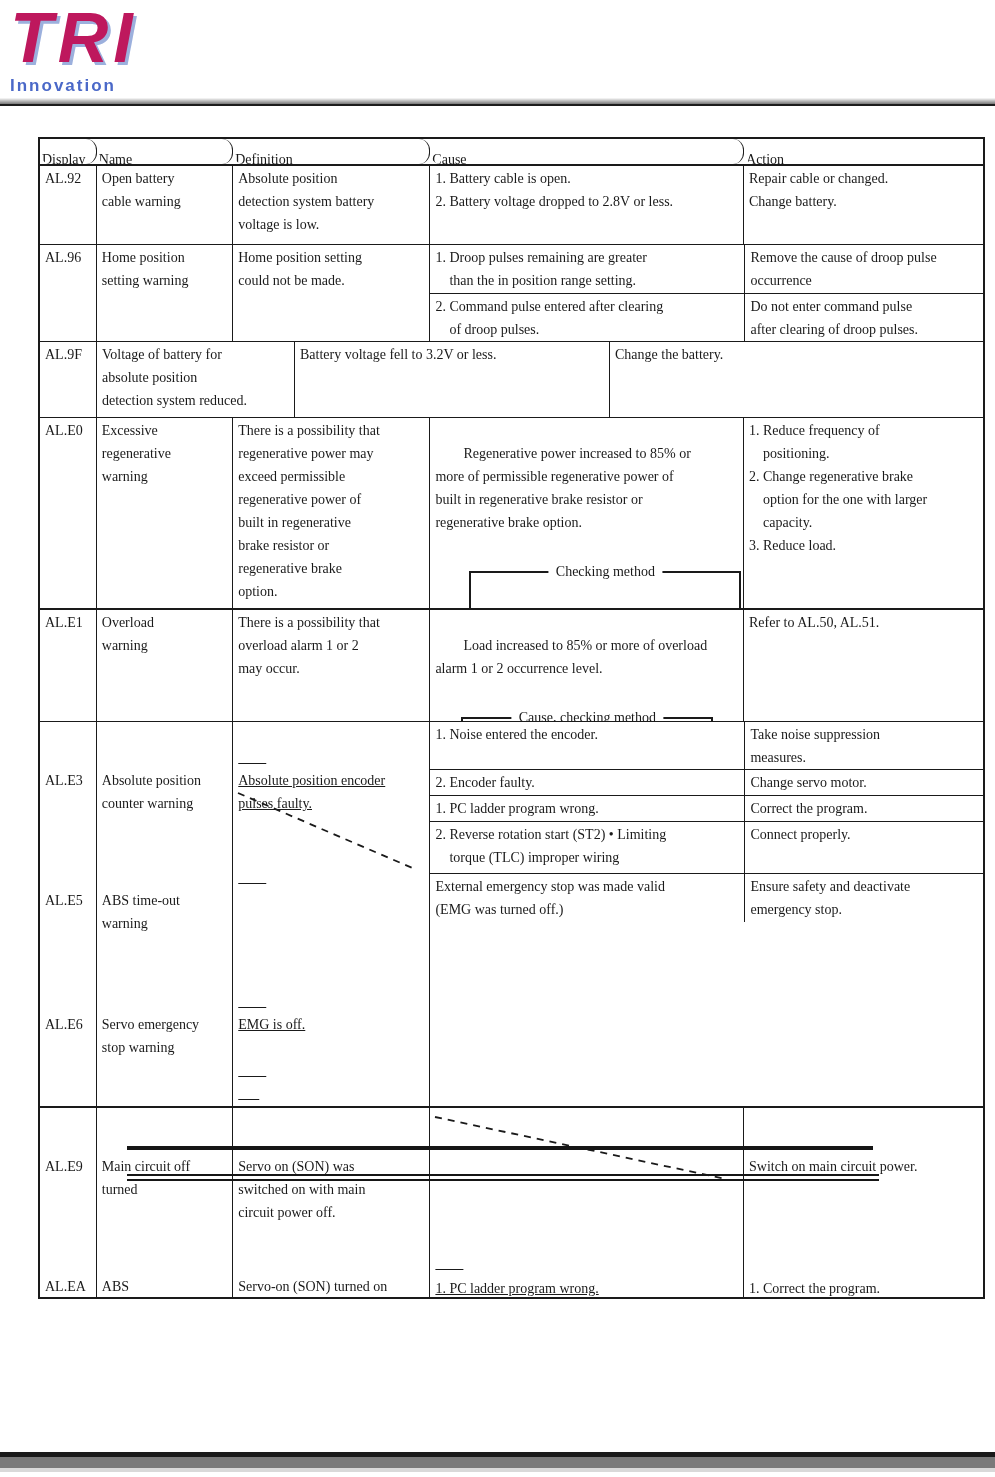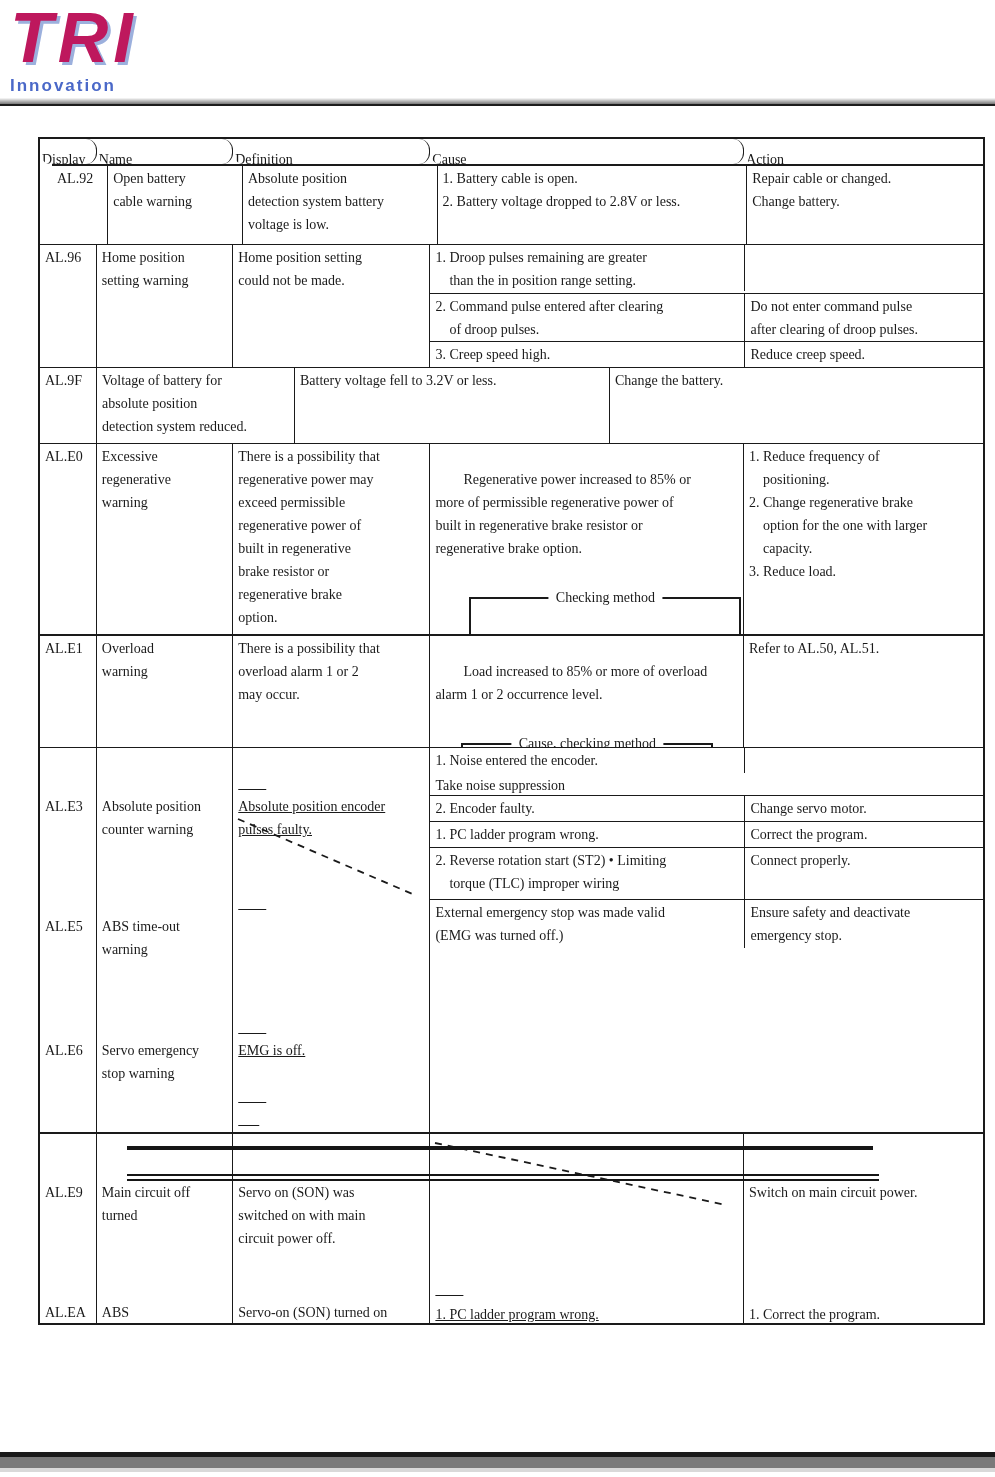--- a/index.html
+++ b/index.html
@@ -25,26 +25,26 @@
   .trow.thick{border-top:2px solid #1a1a1a;}
   .c{box-sizing:border-box;padding:1px 5px;border-right:1px solid #1a1a1a;
      white-space:pre-wrap;overflow:hidden;}
   .cd{width:57px;}
   .cn{width:137px;}
   .cf{width:198px;}
   .cc{width:315px;}
   .ca{width:240px;border-right:none;}
   .hdr{height:25px;border-top:none;}
   .hdr .c{text-align:left;padding:10px 2px;line-height:22px;white-space:nowrap;border-radius:11px;}
-  .h78{height:78px;margin-left:12px;}.h75{height:75px;}.h190{height:190px;}.h111{height:111px;}.h189{height:189px;}
+  .h78{height:78px;}.h75{height:75px;}.h190{height:190px;}.h111{height:111px;}.h189{height:189px;}
 
   
   .ca-stack{width:555px;display:flex;flex-direction:column;box-sizing:border-box;border-right:none;}
   .ca-sub{display:flex;border-top:1px solid #1a1a1a;box-sizing:border-box;overflow:hidden;}
-  .ca-sub.sfirst{border-top:none;flex-direction:column;}
+  .ca-sub.sfirst{border-top:none;}
   .ca-c{box-sizing:border-box;width:315px;padding:1px 5px;border-right:1px solid #1a1a1a;white-space:pre-wrap;overflow:hidden;}
   .ca-a{box-sizing:border-box;flex:1;padding:1px 5px;white-space:pre-wrap;overflow:hidden;}
   .sh48{height:48px;}.sh26{height:26px;}.sh52{height:52px;}.sh47{height:47px;}
 
   
   .rel{position:relative;text-decoration:underline;}
   .sb74{height:74px;overflow:hidden;}
   .sb78{height:78px;overflow:hidden;}
   .lh27{line-height:27px;}
 
@@ -115,24 +115,20 @@
           <div class="ca-c">1. Droop pulses remaining are greater
     than the in position range setting.</div>
           <div class="ca-a">Remove the cause of droop pulse
 occurrence</div>
         </div>
         <div class="ca-sub sh48">
           <div class="ca-c">2. Command pulse entered after clearing
     of droop pulses.</div>
           <div class="ca-a">Do not enter command pulse
 after clearing of droop pulses.</div>
-        </div>
-        <div class="ca-sub sh26">
-          <div class="ca-c">3. Creep speed high.</div>
-          <div class="ca-a">Reduce creep speed.</div>
         </div>
       </div>
     </div>
 
     <div class="trow h75">
       <div class="c cd">AL.9F</div>
       <div class="c cf">Voltage of battery for
 absolute position
 detection system reduced.</div>
       <div class="c cc">Battery voltage fell to 3.2V or less.</div>

